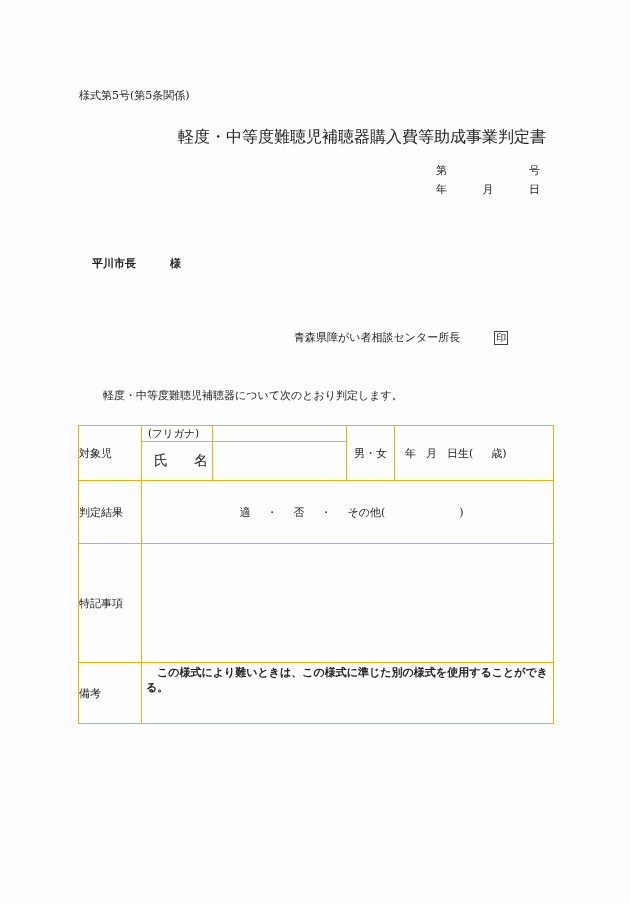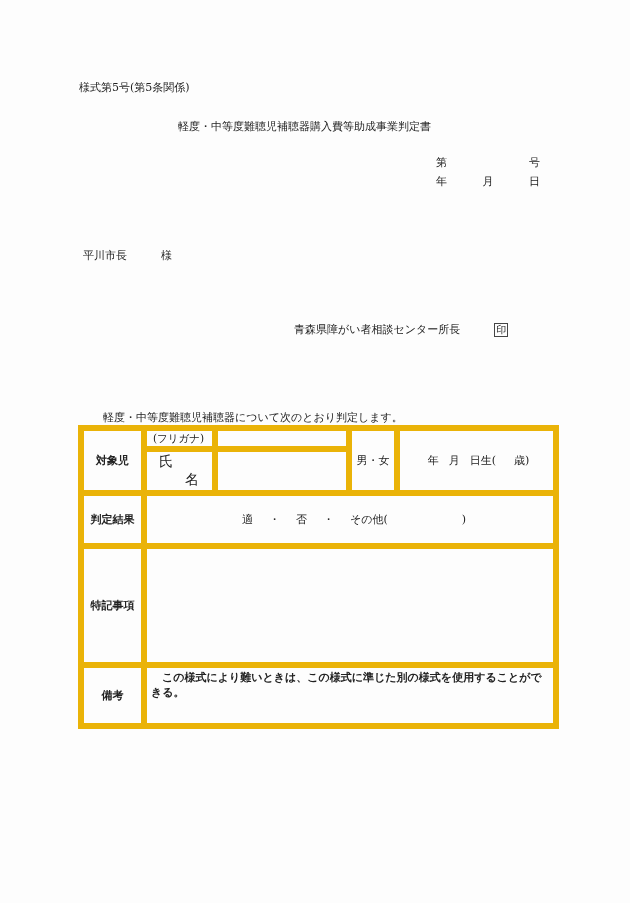--- a/index.html
+++ b/index.html
@@ -1,41 +1,41 @@
 <!DOCTYPE html>
 <html><head>
 <meta charset="utf-8">
 <style>
   html, body { margin: 0; padding: 0; }
   body {
     width: 630px; height: 903px; background: #fdfdfd; position: relative; overflow: hidden;
     font-family: "DejaVu Serif", "Liberation Serif", serif; color: #222; font-size: 11px;
   }
-  .abs { position: absolute; white-space: nowrap; }
+  .abs { position: absolute; white-space: nowrap; margin-top: 8px; }
   .form-number { left: 79px; top: 80px; font-size: 11px; }
-  .doc-title { left: 178px; top: 119px; font-size: 11px; }
+  .doc-title { left: 178px; top: 119px; font-size: 16px; }
   .doc-no-line { left: 436px; top: 155px; width: 104px; display: flex; justify-content: space-between; }
   .date-line { left: 436px; top: 174px; width: 104px; display: flex; justify-content: space-between; }
-  .addressee { left: 83px; top: 248px; }
+  .addressee { left: 92px; top: 248px; font-weight: bold; }
   .addressee .sama { margin-left: 34px; }
   .sender { left: 294px; top: 322px; display: flex; align-items: flex-end; }
   .seal { margin-left: 34px; border: 1px solid #444; font-size: 10px; padding: 0 1px; line-height: 12px; }
-  .intro { left: 103px; top: 410px; }
+  .intro { left: 103px; top: 380px; }
 
   table.form-table {
     position: absolute; left: 78px; top: 425px; width: 475px;
     border-collapse: collapse; table-layout: fixed;
   }
-  table.form-table td { border: 6px solid #eab308; padding: 0; vertical-align: middle; }
-  .label-cell { text-align: center; font-weight: bold; }
+  table.form-table td { border: 1px solid #eab308; padding: 0; vertical-align: middle; }
+  .label-cell { text-align: left; }
   .furi { height: 15px; border-bottom: 1px dashed #555 !important; font-size: 10.5px; padding-left: 6px !important; }
   .name-label { height: 38px; font-size: 14px; padding-left: 12px !important; }
   .name-label .mei { margin-left: 26px; }
   .sex { text-align: center; }
-  .birth { text-align: center; padding-right: 6px !important; }
+  .birth { text-align: left; padding-right: 6px !important; }
   .birth span { margin-left: 10px; }
   .result { text-align: center; }
   .result span { margin: 0 8px; }
   .remarks-text { vertical-align: top !important; padding: 2px 4px 0 4px !important; line-height: 15px; white-space: normal; font-weight: bold; }
 </style>
 </head>
 <body>
 
 <div class="abs form-number">様式第5号(第5条関係)</div>
 <div class="abs doc-title">軽度・中等度難聴児補聴器購入費等助成事業判定書</div>
@@ -76,21 +76,21 @@
     <td class="furi" style="padding:0"></td>
     <td class="sex" rowspan="2">男・女</td>
     <td class="birth" rowspan="2">
       <span>年</span><span>月</span><span>日生(</span><span style="margin-left:18px">歳)</span>
     </td>
   </tr>
   <tr>
     <td class="name-label"><span>氏</span><span class="mei">名</span></td>
     <td></td>
   </tr>
-  <tr style="height:53px">
+  <tr style="height:63px">
     <td class="label-cell">判定結果</td>
     <td class="result" colspan="4">
       <span>適</span><span>・</span><span>否</span><span>・</span><span style="margin-right:74px">その他(</span><span style="margin:0">)</span>
     </td>
   </tr>
   <tr style="height:119px">
     <td class="label-cell">特記事項</td>
     <td colspan="4"></td>
   </tr>
   <tr style="height:61px">

